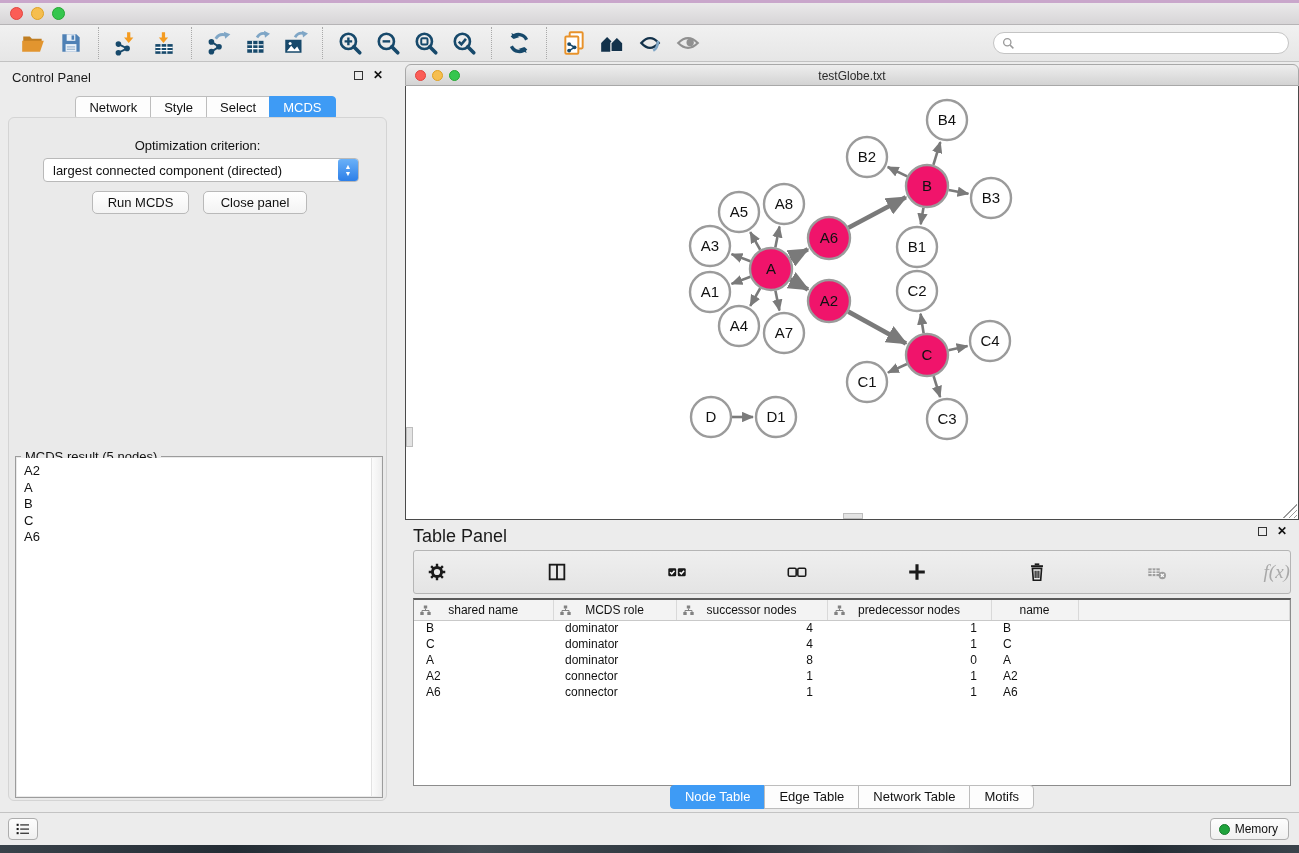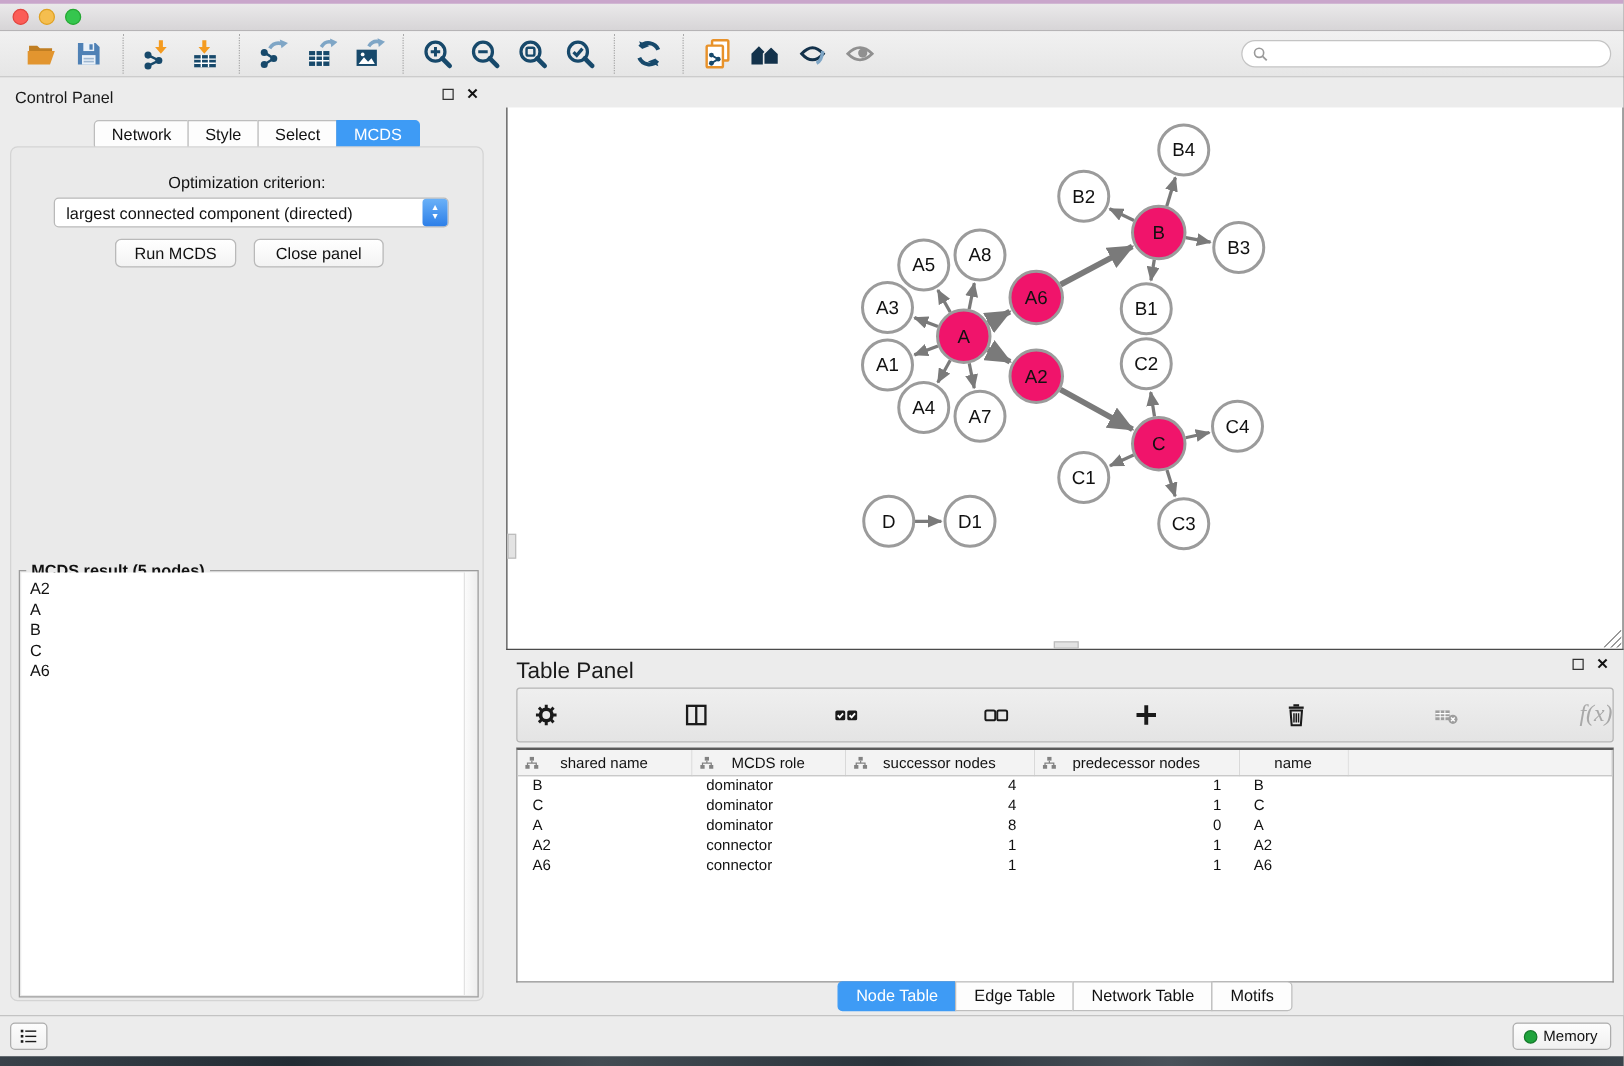--- a/index.html
+++ b/index.html
@@ -54,21 +54,21 @@
     border:1px solid #B9B9B9; border-radius:4px; display:flex; align-items:center; cursor:pointer;justify-content:center; }
   .dropdown .dd-text { flex:1; font-size:13px; color:#111; padding-left:9px; white-space:nowrap; overflow:hidden; }
   .dd-stepper { width:20px; height:22px; border-radius:3px; margin-right:0px;
     background:linear-gradient(#6AB1F8,#2D7FE8); display:flex; flex-direction:column; align-items:center; justify-content:center; gap:1px; }
   .dd-stepper span { color:#fff; font-size:7px; line-height:6px; }
   .cp-btn { position:absolute; top:73px; height:23px; background:linear-gradient(#FFFFFF,#F3F3F3);
     border:1px solid #B9B9B9; border-radius:5px; font-size:13px; color:#111; text-align:center; line-height:21px; cursor:pointer; }
   .run-btn { left:83px; width:97px; }
   .closep-btn { left:194px; width:104px; }
   .result-group { position:absolute; left:6px; top:338px; width:368px; height:342px; border:1px solid #9C9C9C; }
-  .result-legend { position:absolute; top:-8px; left:5px; background:#EAEAEA; padding:0 4px; font-size:13px; color:#111;font-weight:bold; }
+  .result-legend { position:absolute; top:-8px; left:5px; background:#EAEAEA; padding:0 4px; font-size:13px; color:#111; }
   .result-list { position:absolute; inset:1px; background:#fff; overflow:hidden; padding:5px 0 0 7px; }
   .result-item { font-size:13px; color:#111; line-height:16.5px; }
   .result-scroll { position:absolute; top:1px; right:1px; bottom:1px; width:10px;
     background:linear-gradient(90deg,#FBFBFB,#EFEFEF); border-left:1px solid #E2E2E2; }
 
   
   .right-area { position:absolute; left:395px; top:0; right:0; height:750px; background:#ECECEC; }
 
   
   .net-window { position:absolute; left:10px; top:2px; right:0; height:456px; }
@@ -318,20 +318,28 @@
               <div class="result-item">A6</div>
             </div>
           <div class="result-scroll"></div>
         </div>
       </div>
     </div>
 
     <div class="right-area">
 
       <div class="net-window">
+        <div class="net-titlebar">
+          <div class="tl-dots">
+            <span class="dot red"></span>
+            <span class="dot yellow"></span>
+            <span class="dot green"></span>
+          </div>
+          <div class="net-title">testGlobe.txt</div>
+        </div>
         <div class="net-canvas">
           <svg class="graph" id="graph-svg" viewBox="0 0 892 432" preserveAspectRatio="xMinYMin meet">
               <defs>
                 <marker id="arrow" markerWidth="4.6" markerHeight="4" refX="4.2" refY="2" orient="auto">
                   <path d="M0,0 L4.6,2 L0,4 z" fill="#7A7A7A"></path>
                 </marker>
               </defs>
               <line x1="344.4146596993366" y1="175.23831431286462" x2="325.5210375870572" y2="168.11448958200518" stroke="#7A7A7A" stroke-width="2.6" marker-end="url(#arrow)"></line>
               <line x1="354.230235352432" y1="163.8163567215194" x2="344.2592994042757" y2="146.05562706386607" stroke="#7A7A7A" stroke-width="2.6" marker-end="url(#arrow)"></line>
               <line x1="369.31455497304006" y1="161.42722513479976" x2="373.48932889182174" y2="140.55335554089118" stroke="#7A7A7A" stroke-width="2.6" marker-end="url(#arrow)"></line>

